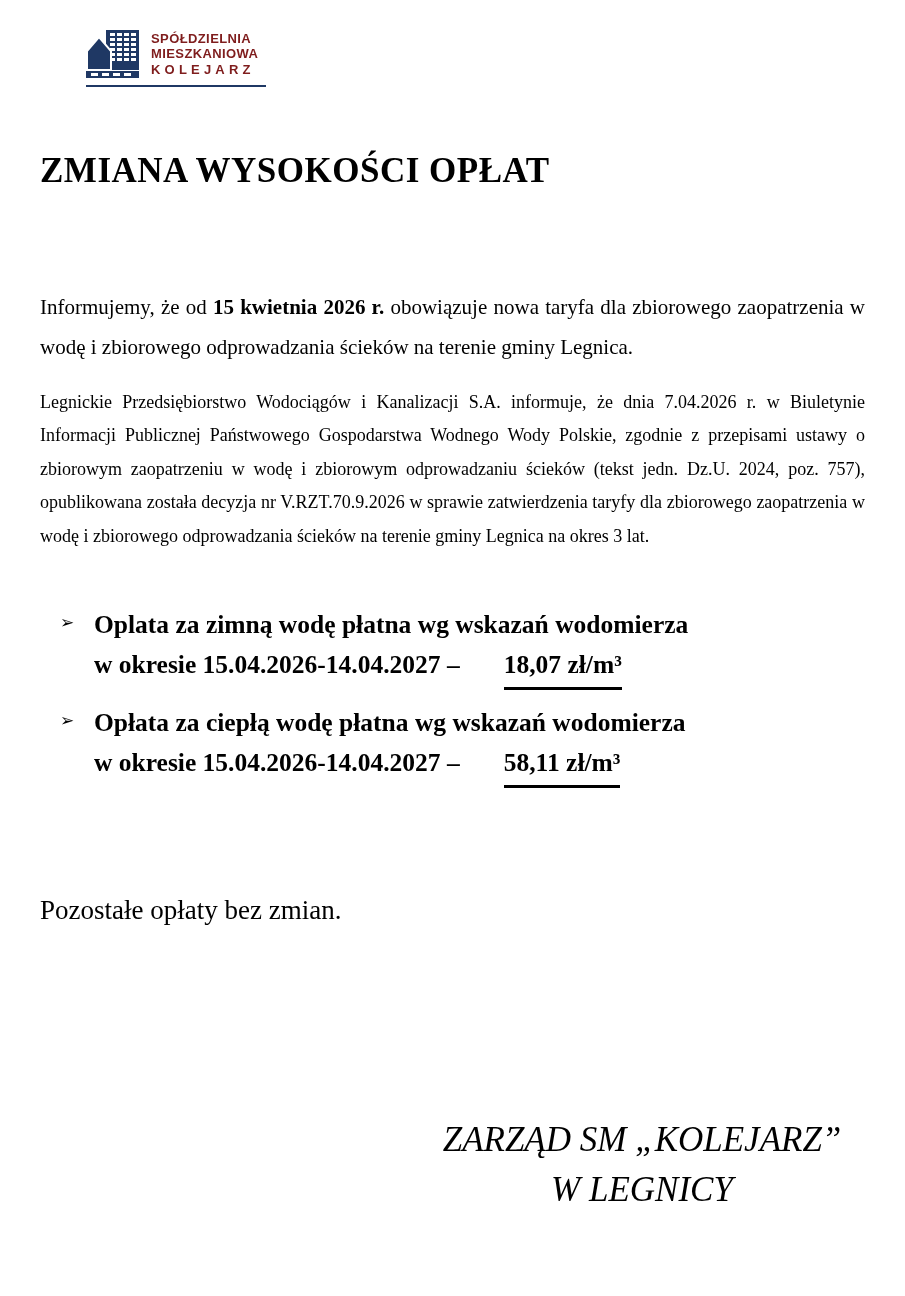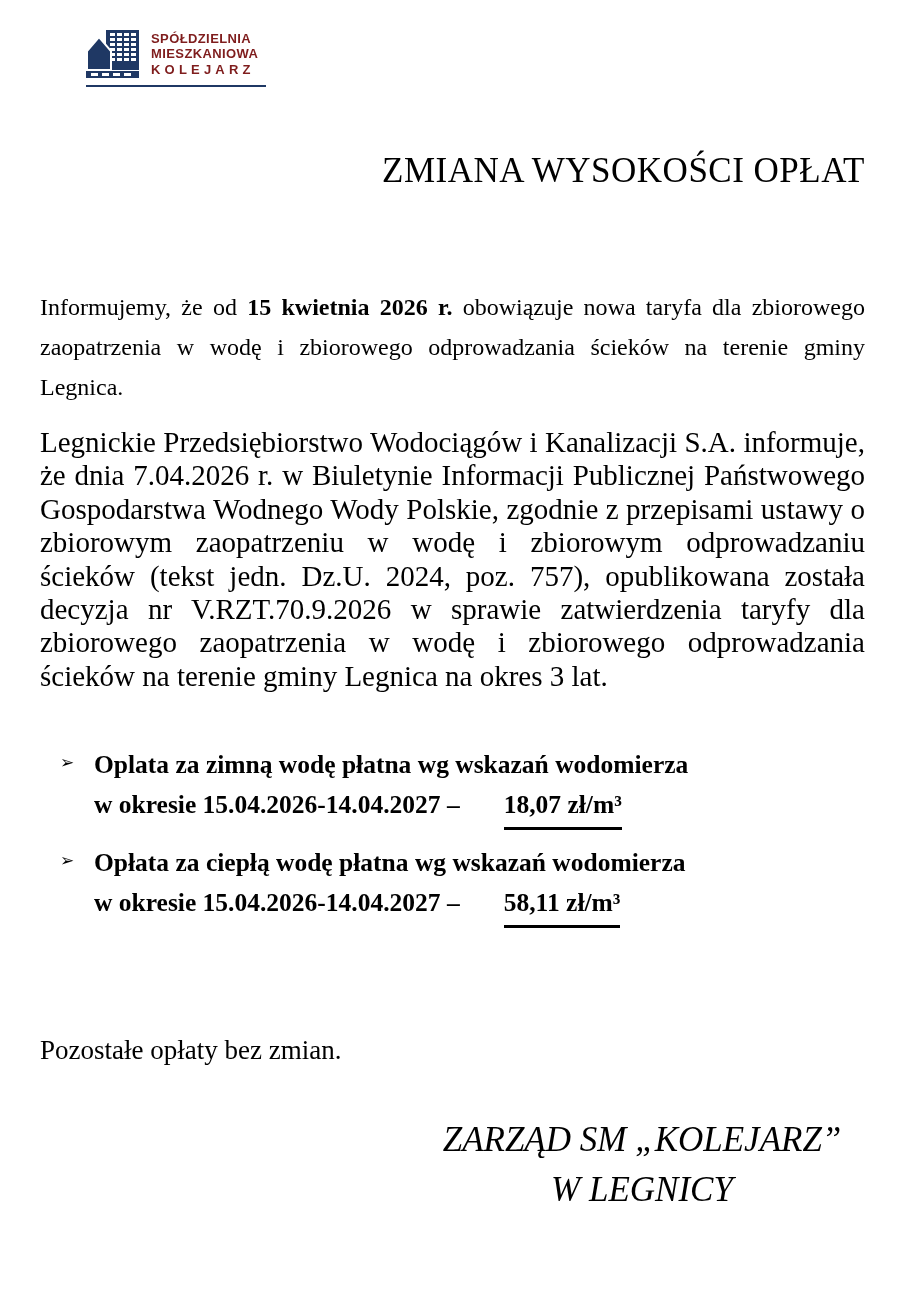--- a/index.html
+++ b/index.html
@@ -41,36 +41,36 @@
   }
   .logo-text .spaced { letter-spacing: 4.2px; margin-top: 20px; }
   .logo-underline {
     border-top: 2.5px solid #1f3864;
     margin-top: 3px;
     width: 180px;
   }
   
   .doc-title {
     margin: 63px 40px 0 40px;
-    text-align: right;
+    text-align: left;
     font-size: 35px;
-    font-weight: normal;
+    font-weight: bold;
     letter-spacing: 0.5px;
     line-height: 42px;
   }
   
   .intro-para {
     margin: 95px 40px 0 40px;
-    font-size: 24px;
+    font-size: 21px;
     line-height: 40px;
     text-align: justify;
   }
   .body-para {
     margin: 19px 40px 0 40px;
-    font-size: 29px;
+    font-size: 18px;
     line-height: 33.4px;
     text-align: justify;
   }
   
   .bullet-list { margin: 52px 45px 0 60px; }
   .bullet-item {
     display: flex;
     align-items: flex-start;
     margin-bottom: 18px;
   }

